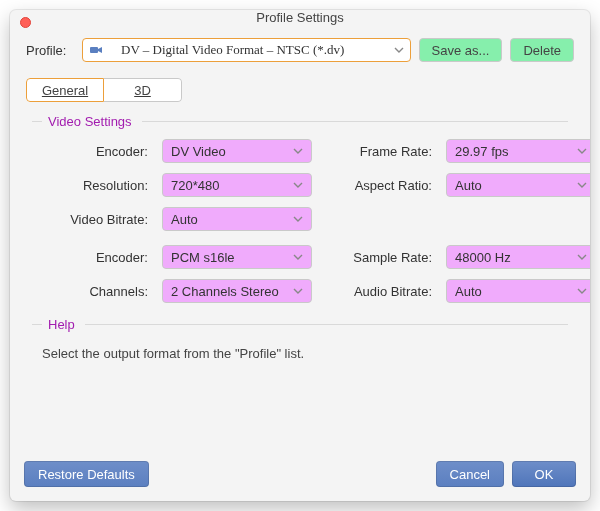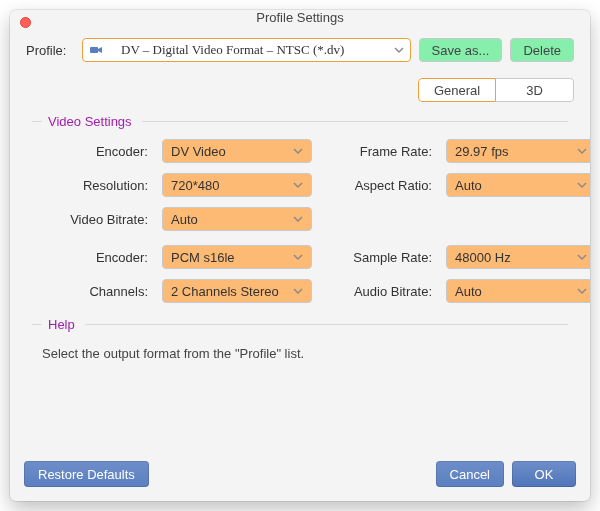--- a/index.html
+++ b/index.html
@@ -85,22 +85,23 @@
     padding: 0 12px;
     font-size: 13px;
     color: #444;
     cursor: pointer;
     display: inline-flex;
     align-items: center;
     justify-content: center;
   }
   .tabs {
     display: flex;
-    justify-content: flex-end;
+    justify-content: flex-start;
     margin: 6px 0 12px 0;
+    text-decoration: underline;
   }
   .tabgroup {
     display: flex;
     border-radius: 4px;
     overflow: hidden;
   }
   .tab {
     height: 24px;
     width: 78px;
     background: #fff;
@@ -154,21 +155,21 @@
     align-items: center;
     padding-left: 8px;
   }
   .grid .flabel {
     text-align: right;
     color: #333;
     padding-right: 2px;
   }
   .select {
     height: 24px;
-    background: #fdba74;
+    background: #f0abfc;
     border: 1px solid #c9c9c9;
     border-radius: 4px;
     display: flex;
     align-items: center;
     padding: 0 8px;
     color: #333;
     position: relative;
     font-size: 13px;
   }
   .select .chev {

